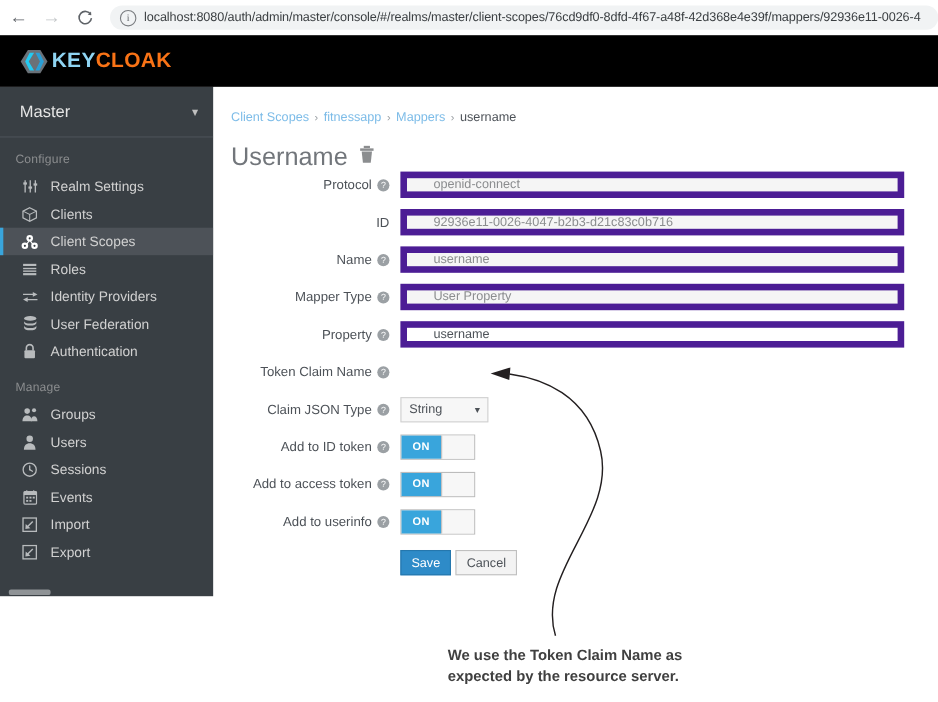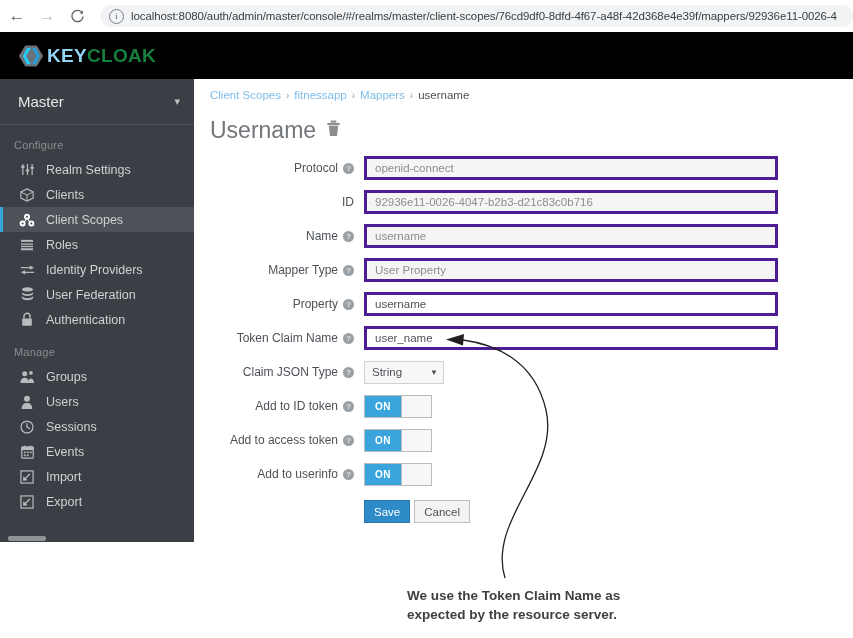--- a/index.html
+++ b/index.html
@@ -54,21 +54,21 @@
     background:#000000;
     display:flex;align-items:center;
   }
   #kc-logo{display:flex;align-items:center;margin-left:18px;}
   #kc-logo-mark{width:26px;height:26px;margin-right:3px;}
   #kc-logo-text{
     font-size:19px;font-weight:bold;letter-spacing:0.3px;
     font-family:"Liberation Sans", sans-serif;
   }
   #kc-logo-text .key{color:#8fd4f2;}
-  #kc-logo-text .cloak{color:#15803d;}
+  #kc-logo-text .cloak{color:#f97316;}
 
   
   #sidebar{
     position:absolute;left:0;top:79px;width:194px;height:463px;
     background:#393f44;
     color:#d1d1d1;
     overflow:hidden;
   }
   #realm-selector{
     height:45px;
@@ -109,40 +109,39 @@
     position:absolute;left:8px;top:536px;width:38px;height:5px;
     background:#8f9396;border-radius:2px;
   }
 
   
   #main{
     position:absolute;left:194px;top:79px;width:659px;height:559px;
     background:#ffffff;
   }
   #breadcrumb{
-    padding:10px 0 0 16px;
+    padding:22px 0 0 16px;
     font-size:11.5px;color:#72767b;
   }
   #breadcrumb .crumb-link{color:#7dbce8;cursor:pointer;}
   #breadcrumb .crumb-sep{color:#9ba0a4;margin:0 5px;font-size:10px;}
   #breadcrumb .crumb-current{color:#4d5258;}
 
   #page-title-row{
     display:flex;align-items:center;
     padding:16px 0 0 16px;
   }
   #page-title{
     font-size:23px;color:#72767b;font-weight:normal;
     font-family:"Liberation Sans", sans-serif;
   }
   #delete-icon{margin-left:10px;cursor:pointer;}
 
   
   #form{
-    margin-top:12px;
     font-size:12px;
   }
   .form-row{
     display:flex;align-items:center;
     height:24px;margin-bottom:10px;
   }
   .form-label{
     width:160px;
     text-align:right;
     padding-right:10px;
@@ -151,23 +150,23 @@
     white-space:nowrap;
   }
   .help-ico{
     display:inline-block;width:11px;height:11px;line-height:11px;
     border-radius:50%;background:#9ba0a4;color:#ffffff;
     font-size:8px;text-align:center;margin-left:5px;
     font-family:"Liberation Sans", sans-serif;
     flex:0 0 auto;
   }
   .form-input{
-    width:414px;height:24px;box-sizing:border-box;
-    border:3px solid #4c1d95;
-    padding:0 8px;
+    width:458px;height:24px;box-sizing:border-box;
+    border:6px solid #4c1d95;
+    padding:0 24px;
     font-size:11.5px;
     font-family:"Liberation Sans", sans-serif;
     color:#4d5258;
     background:#ffffff;
     outline:none;
   }
   .form-input.disabled{
     background:#f5f5f5;color:#8b8d8f;
   }
   .form-select{
@@ -485,21 +484,20 @@
           <span>Property</span>
           <span class="help-ico">?</span>
         </div>
         <input class="form-input" type="text" value="username" style="">
       </div>
       <div class="form-row">
         <div class="form-label">
           <span>Token Claim Name</span>
           <span class="help-ico">?</span>
         </div>
-        <input class="form-input" type="text" value="user_name" style="">
       </div>
       <div class="form-row">
         <div class="form-label">
           <span>Claim JSON Type</span>
           <span class="help-ico">?</span>
         </div>
         <div class="form-select">
           <span>String</span>
           <span class="select-caret">▼</span>
         </div>

